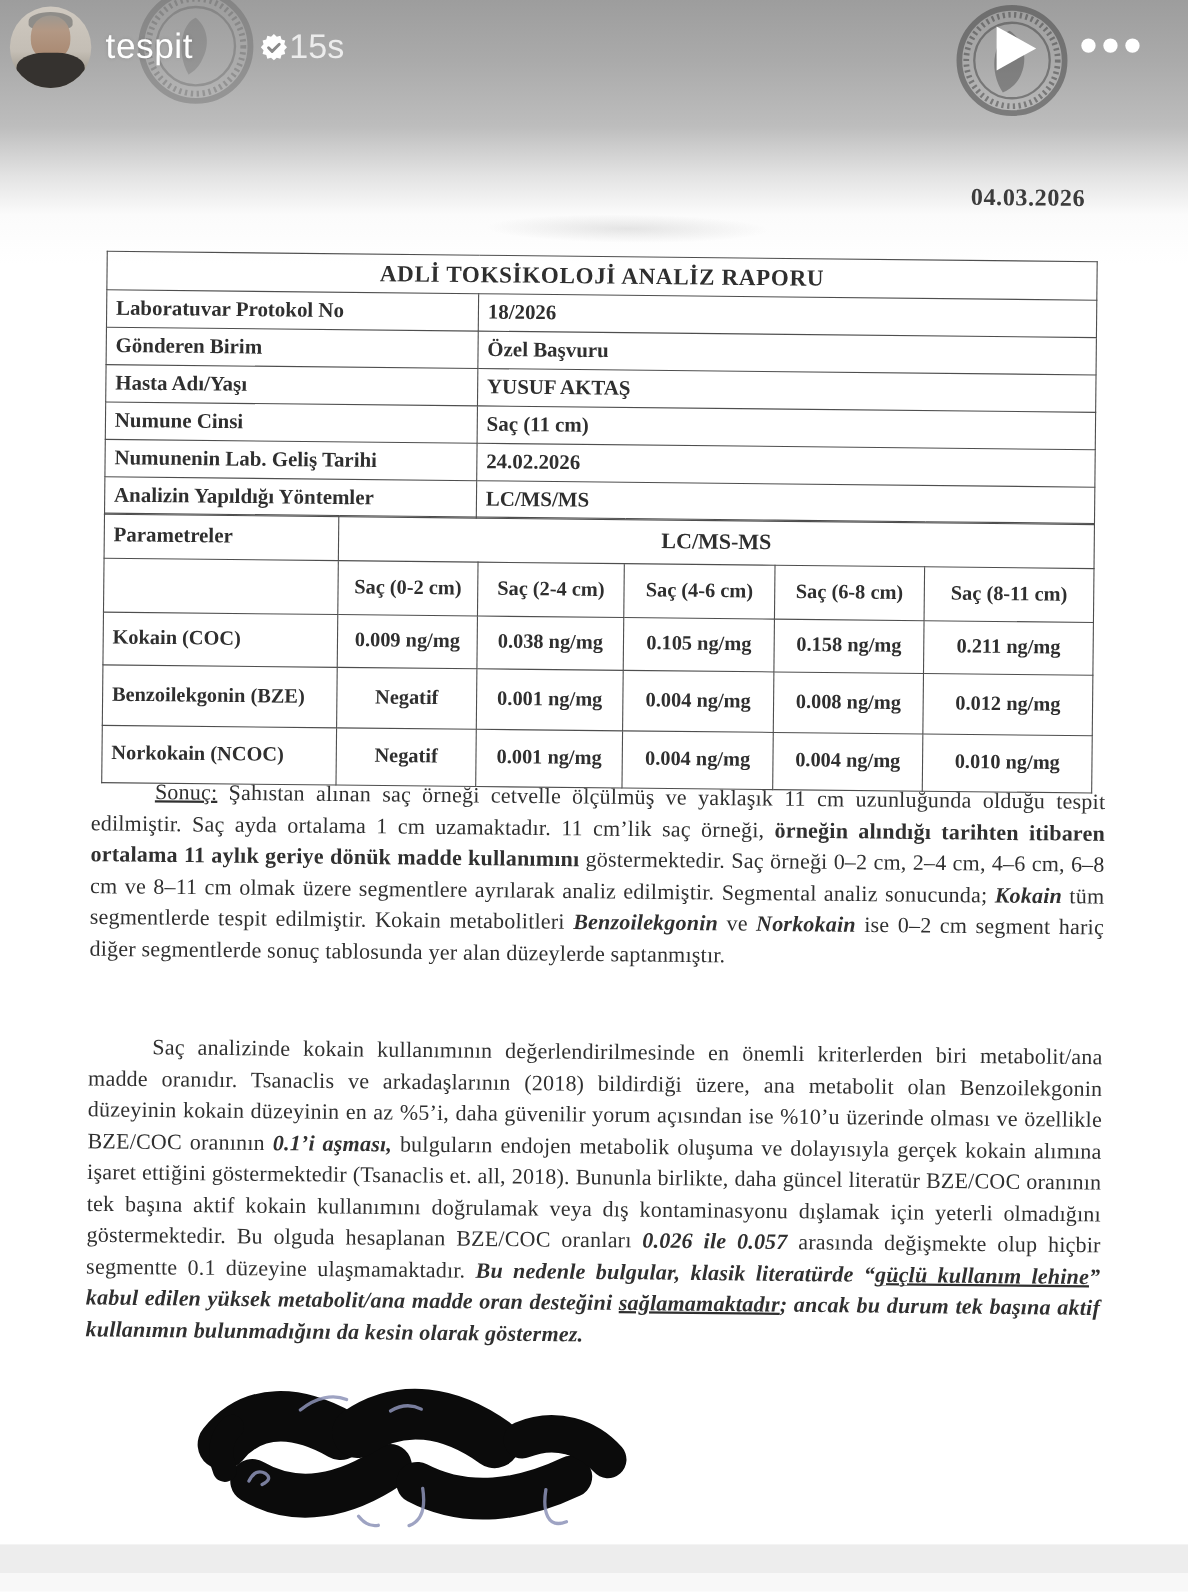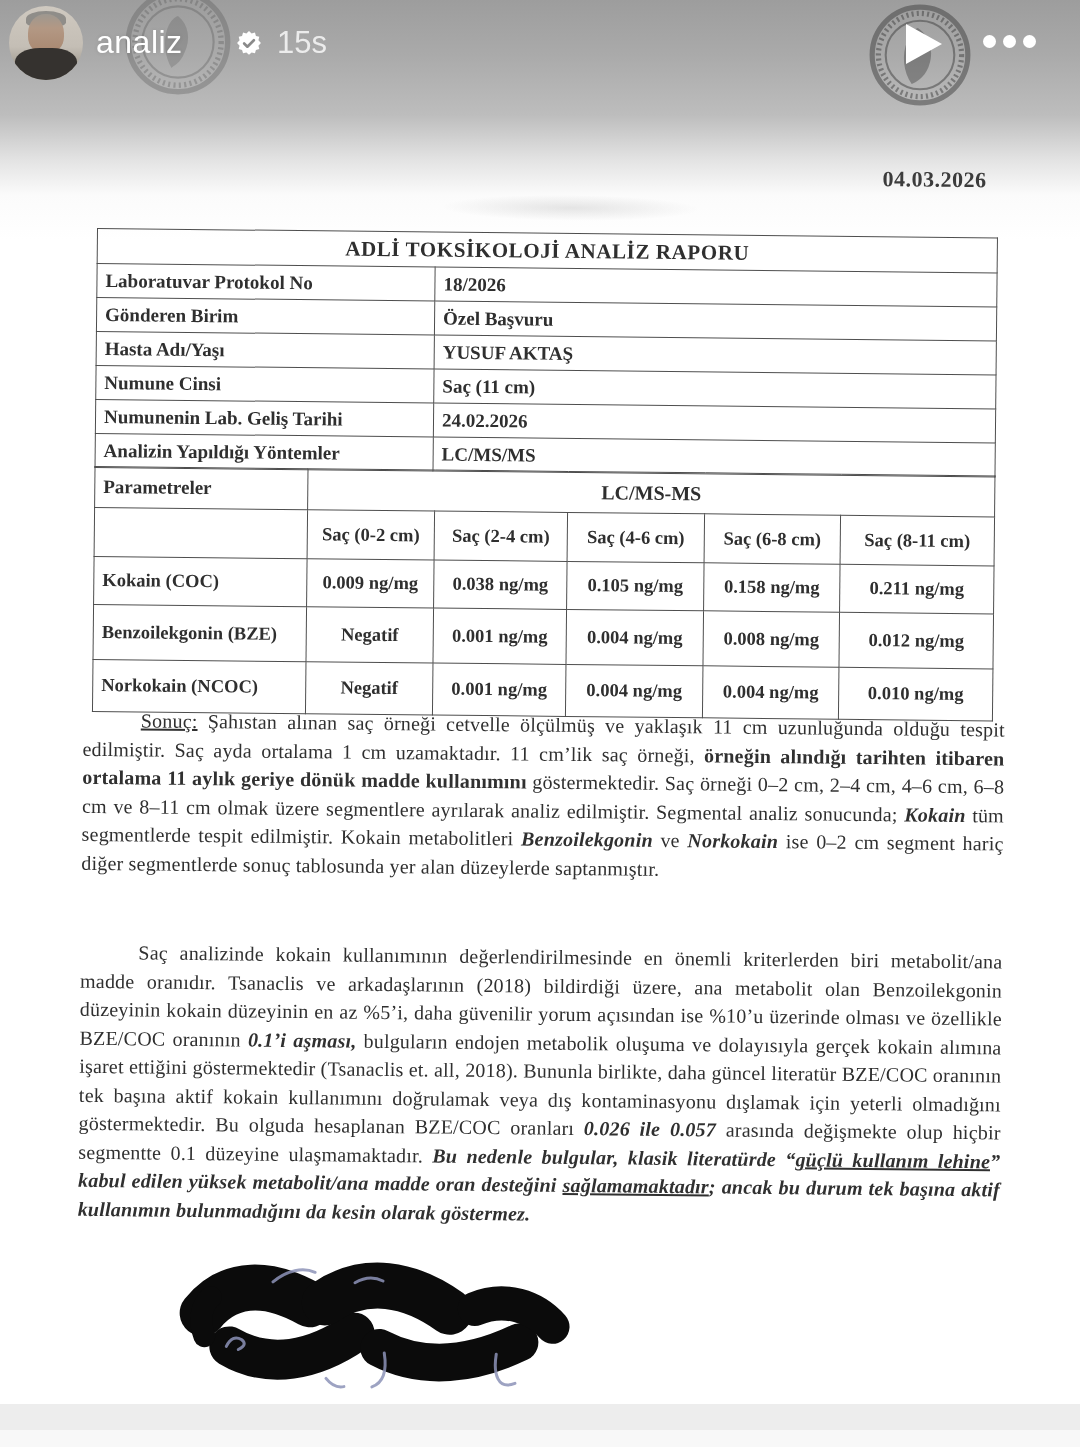--- a/index.html
+++ b/index.html
@@ -11,21 +11,21 @@
   
   .story-header{position:absolute;top:0;left:0;width:1080px;height:115px;z-index:40;}
   .avatar{position:absolute;left:9px;top:6px;width:74px;height:74px;border-radius:50%;overflow:hidden;
     background:linear-gradient(180deg,#cfc9c0 0%,#c4beb5 55%,#8b8578 100%);}
   .avatar .head{position:absolute;left:19px;top:8px;width:36px;height:40px;border-radius:48% 48% 44% 44%;
     background:linear-gradient(180deg,#9e9890 0%,#b39884 35%,#a8876f 100%);}
   .avatar .hair{position:absolute;left:17px;top:5px;width:40px;height:16px;border-radius:50% 50% 30% 30%;background:#8f8d89;}
   .avatar .body{position:absolute;left:6px;top:42px;width:62px;height:34px;border-radius:40% 40% 0 0;background:#35322f;}
   .story-username{position:absolute;left:96px;top:24px;font-size:32px;color:#ffffff;font-weight:400;letter-spacing:.5px;text-shadow:0 0 4px rgba(0,0,0,.12);}
   .verified{position:absolute;left:236px;top:31px;width:26px;height:26px;}
-  .story-time{position:absolute;left:277px;top:25px;font-size:31px;color:rgba(255,255,255,.78);}
+  .story-time{position:absolute;left:263px;top:25px;font-size:31px;color:rgba(255,255,255,.78);}
   .dots{position:absolute;left:983px;top:35px;display:flex;gap:7px;}
   .dots span{width:13px;height:13px;border-radius:50%;background:#ffffff;display:block;}
   .play-btn{position:absolute;left:901px;top:21px;width:44px;height:46px;}
   .play-btn svg{display:block;}
   
   .seal{position:absolute;opacity:.38;}
   .seal-left{left:124px;top:-14px;width:108px;height:112px;opacity:.30;}
   .seal-right{left:868px;top:2px;width:104px;height:106px;opacity:.5;}
   
   .paper{position:absolute;left:0;top:0;width:1080px;height:1447px;
@@ -70,21 +70,21 @@
     <circle cx="50" cy="50" r="40" fill="none" stroke="#4e4e4e" stroke-width="5" stroke-dasharray="2 3"></circle>
     <path d="M50,26 C60,34 62,48 56,60 C52,70 46,72 44,74 C38,64 36,50 40,38 C43,30 47,27 50,26 Z" fill="#4e4e4e" opacity=".8"></path>
   </svg>
 
   <div class="avatar">
     <div class="hair"></div>
     <div class="head"></div>
     <div class="body"></div>
   </div>
 
-  <div class="story-username">analiz</div>
+  <div class="story-username">tespit</div>
 
   <svg class="verified" viewBox="0 0 24 24">
     <path fill="#ffffff" d="M12 0l2.4 2.2 3.1-.8.9 3.1 3.1.9-.8 3.1L23 11l-2.3 2.5.8 3.1-3.1.9-.9 3.1-3.1-.8L12 22l-2.4-2.2-3.1.8-.9-3.1-3.1-.9.8-3.1L1 11l2.3-2.5-.8-3.1 3.1-.9.9-3.1 3.1.8z"></path>
     <path fill="none" stroke="#8a8a8a" stroke-width="2.4" stroke-linecap="round" stroke-linejoin="round" d="M7.5 11.5l3 3 6-6"></path>
   </svg>
 
   <div class="story-time">15s</div>
 
   <svg class="seal seal-right" viewBox="0 0 100 100">
     <circle cx="50" cy="50" r="46" fill="none" stroke="#3f3f3f" stroke-width="5"></circle>

